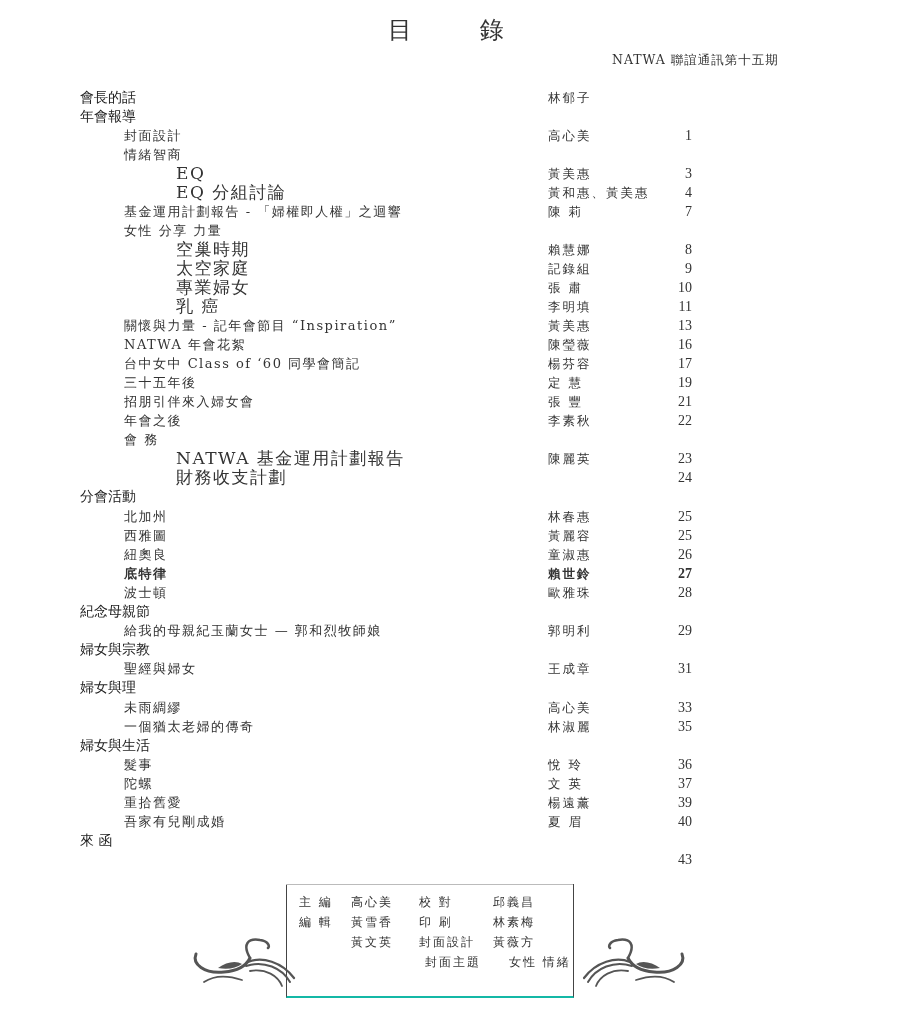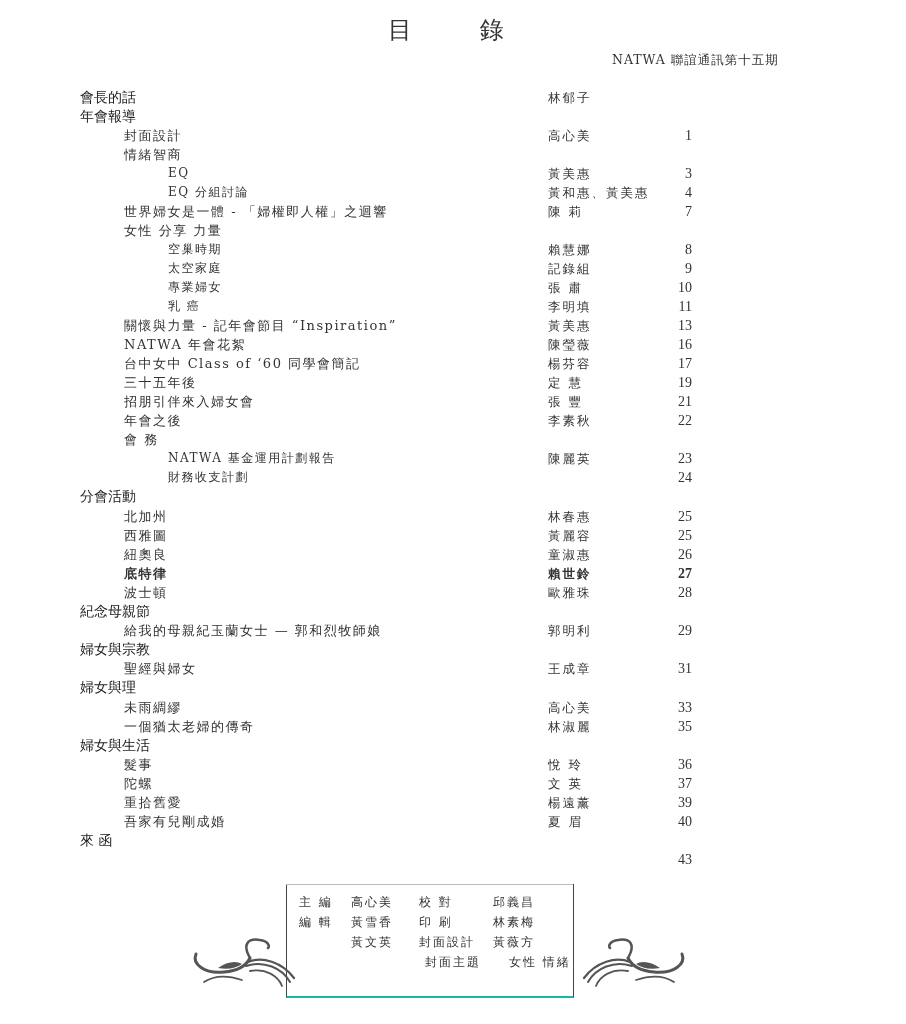--- a/index.html
+++ b/index.html
@@ -55,21 +55,21 @@
     }
     .t.l0 {
       left: 80px;
       font-family: "DejaVu Sans", "Liberation Sans", sans-serif;
       font-size: 14px;
       font-weight: normal;
       color: #222;
       letter-spacing: 0;
     }
     .t.l1 { left: 124px; }
-    .t.l2 { left: 168px; font-size: 12px; }
+    .t.l2 { left: 176px; font-size: 17px; }
     .a {
       position: absolute;
       left: 548px;
       white-space: nowrap;
       font-size: 12.5px;
       letter-spacing: 2px;
       color: #333;
     }
     .p {
       position: absolute;
@@ -141,21 +141,21 @@
       <span class="t l2">EQ</span>
       <span class="a">黃美惠</span>
       <span class="p">3</span>
     </div>
     <div class="row" style="top: 183px;">
       <span class="t l2">EQ 分組討論</span>
       <span class="a">黃和惠、黃美惠</span>
       <span class="p">4</span>
     </div>
     <div class="row" style="top: 202px;">
-      <span class="t l1">世界婦女是一體 - 「婦權即人權」之迴響</span>
+      <span class="t l1">基金運用計劃報告 - 「婦權即人權」之迴響</span>
       <span class="a">陳 莉</span>
       <span class="p">7</span>
     </div>
     <div class="row" style="top: 221px;">
       <span class="t l1">女性  分享  力量</span>
       <span class="a"></span>
       <span class="p"></span>
     </div>
     <div class="row" style="top: 240px;">
       <span class="t l2">空巢時期</span>

